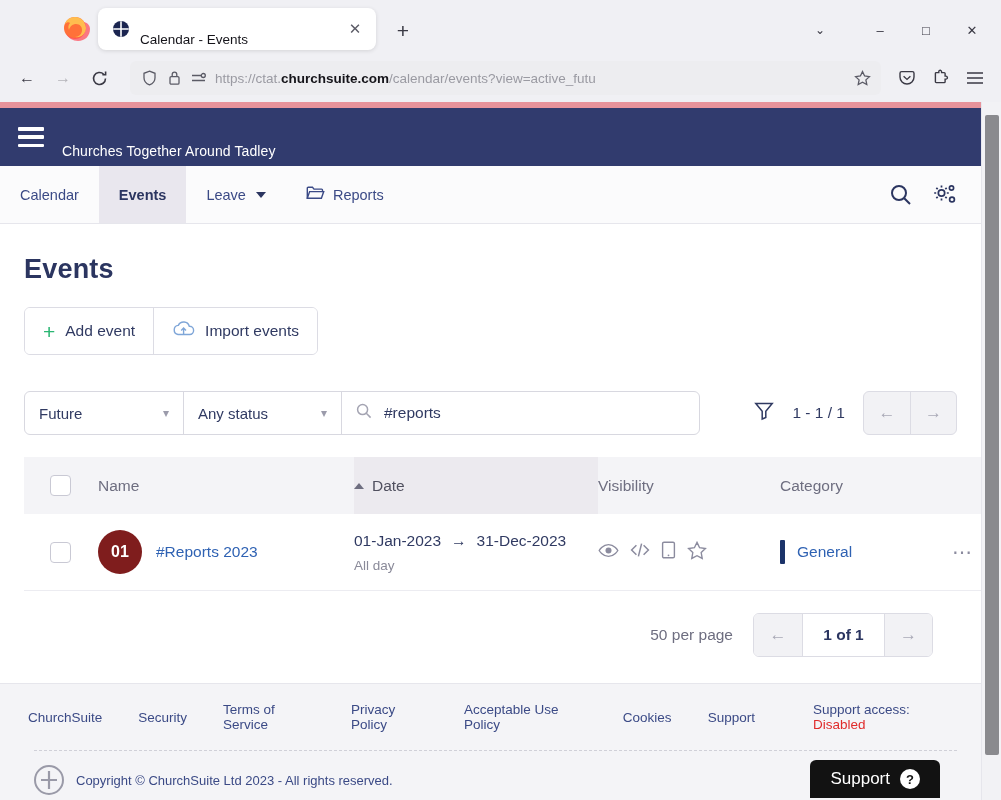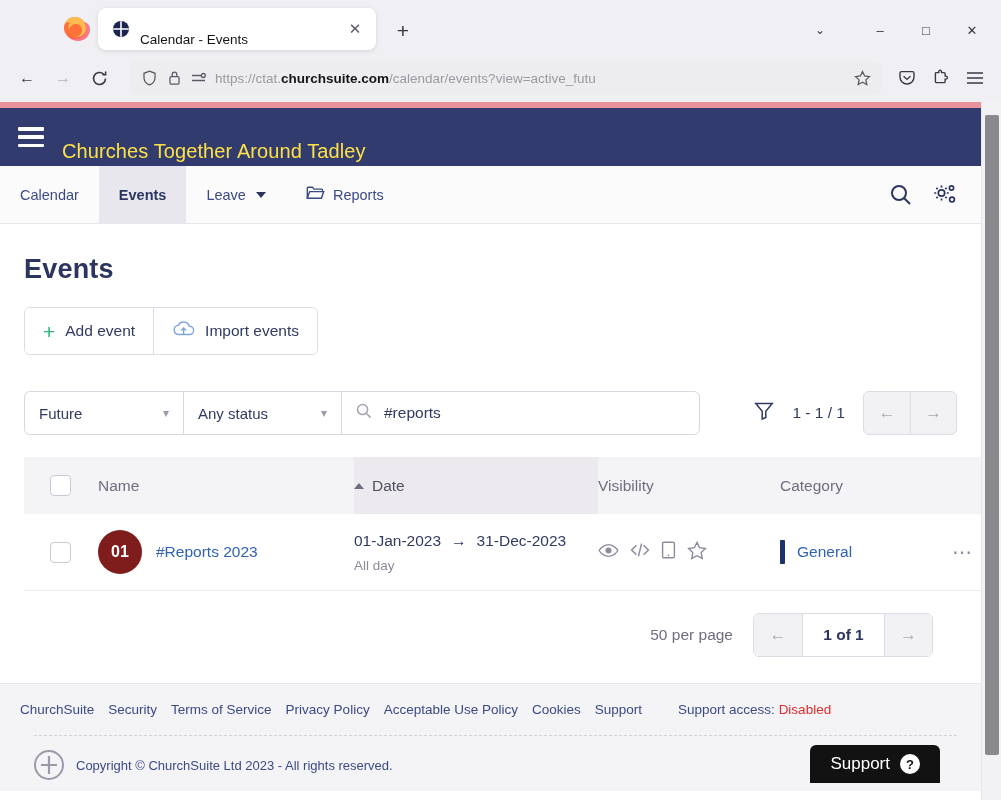--- a/index.html
+++ b/index.html
@@ -53,21 +53,21 @@
   
   .page { position: relative; width: 1001px; height: 698px; background: #ffffff; overflow: hidden; }
   .loadbar { height: 6px; background: #e8939b; width: 100%; }
 
   .app-header {
     height: 58px; background: #313b6e; display: flex; align-items: center;
     padding: 0 0 0 18px; gap: 18px; width: 981px;
   }
   .hamburger { width: 26px; height: 20px; display: flex; flex-direction: column; justify-content: space-between; }
   .hamburger span { display: block; height: 3.5px; background: #fff; border-radius: 1px; }
-  .org-title { color: #fde047; font-size: 20px; letter-spacing: .1px; margin-top: 28px; }
+  .org-title { color: #ffffff; font-size: 14px; letter-spacing: .1px; margin-top: 28px; }
 
   .navtabs { height: 58px; background: #fbfbfc; border-bottom: 1px solid #e6e6ec; display: flex;
     align-items: stretch; width: 981px; }
   .navtab { display: flex; align-items: center; padding: 0 20px; color: #3b4a86; font-size: 14.5px;
     gap: 8px; position: relative; }
   .navtab.active { background: #e9e7ee; color: #2b3560; font-weight: 600; }
   .caret { width: 0; height: 0; border-left: 5px solid transparent; border-right: 5px solid transparent;
     border-top: 6px solid #2b3560; margin-left: 2px; }
   .navtabs-right { margin-left: auto; display: flex; align-items: center; gap: 20px; padding-right: 24px; }
   .nav-ic { color: #2b3560; display: flex; align-items: center; }
@@ -135,22 +135,22 @@
 
   .table-footer { display: flex; align-items: center; justify-content: flex-end; gap: 20px;
     padding: 22px 24px 26px 0; }
   .perpage { font-size: 15.5px; color: #6e6e80; }
   .pager2 { display: flex; border: 1px solid #dcdce4; border-radius: 6px; overflow: hidden; }
   .pg2 { width: 48px; height: 42px; display: flex; align-items: center; justify-content: center;
     color: #a9a9b6; font-size: 17px; background: #f2f2f5; }
   .pg2.mid { width: 82px; background: #fff; color: #2b3560; font-size: 15.5px; font-weight: 600; }
   .pg2 + .pg2 { border-left: 1px solid #dcdce4; }
 
-  .footer { background: #f4f4f7; border-top: 1px solid #e6e6ec; padding: 18px 20px;
-    display: flex; align-items: center; gap: 14px; width: 981px; }
+  .footer { background: #f4f4f7; border-top: 1px solid #e6e6ec; padding: 18px 28px;
+    display: flex; align-items: center; gap: 36px; width: 981px; }
   .flink { font-size: 13.5px; color: #3b4a86; }
   .saccess { font-size: 13.5px; color: #3b4a86; margin-left: 22px; }
   .saccess .off { color: #e02b2b; }
 
   .bottombar { background: #f4f4f7; width: 981px; height: 56px; position: relative; padding-left: 10px; }
   .dashline { border-top: 1px dashed #d0d0d8; margin: 0 24px; }
   .copyright { display: flex; align-items: center; gap: 12px; padding: 14px 24px 0 24px; }
   .cs-logo { width: 30px; height: 30px; border-radius: 50%; border: 2.5px solid #9a9aa8; display:flex;
     align-items:center; justify-content:center; flex: 0 0 30px;}
   .copy-text { font-size: 13px; color: #3b4a86; }

